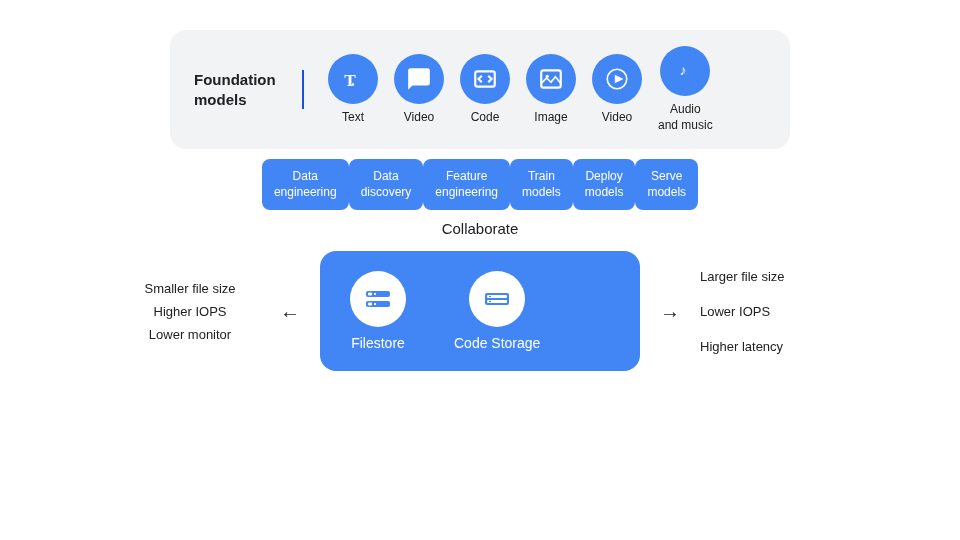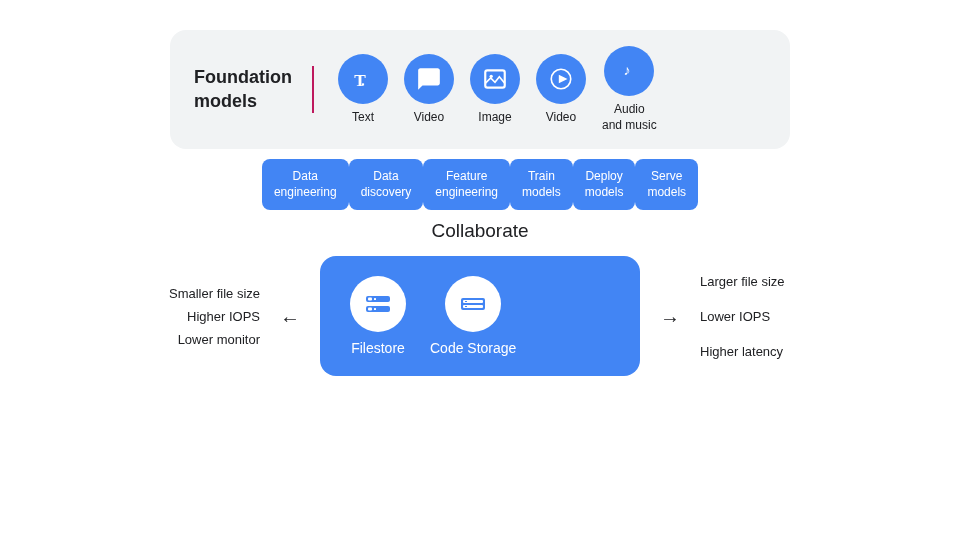--- a/index.html
+++ b/index.html
@@ -28,26 +28,26 @@
       align-items: center;
       background: #f1f3f4;
       border-radius: 16px;
       padding: 16px 24px;
       width: 620px;
       gap: 0;
       margin-top: 10px;
     }
 
     .foundation-title {
-      font-size: 18px;
+      font-size: 15px;
       font-weight: 600;
       color: #202124;
       min-width: 110px;
       padding-right: 20px;
-      border-right: 2px solid #be185d;
+      border-right: 2px solid #1d4ed8;
       line-height: 1.3;
     }
 
     .foundation-icons {
       display: flex;
       align-items: center;
       gap: 16px;
       padding-left: 24px;
     }
 
@@ -92,41 +92,41 @@
       padding: 10px 12px;
       font-size: 12px;
       font-weight: 500;
       text-align: center;
       line-height: 1.3;
       white-space: pre-line;
     }
 
     
     .collaborate-label {
-      font-size: 19px;
+      font-size: 15px;
       color: #202124;
       font-weight: 400;
     }
 
     
     .storage-section {
       display: flex;
       align-items: center;
       gap: 20px;
       width: 100%;
       justify-content: center;
       position: relative;
       margin-top: 4px;
     }
 
     .storage-left-labels {
       display: flex;
       flex-direction: column;
       gap: 8px;
-      text-align: right;
+      text-align: center;
       min-width: 140px;
     }
 
     .storage-right-labels {
       display: flex;
       flex-direction: column;
       gap: 20px;
       text-align: left;
       min-width: 140px;
     }
@@ -159,21 +159,21 @@
       font-size: 20px;
       color: #202124;
     }
 
     .storage-box {
       background: #4285f4;
       border-radius: 16px;
       padding: 20px 30px;
       display: flex;
       align-items: center;
-      gap: 24px;
+      gap: 48px;
       min-width: 320px;
     }
 
     .storage-item {
       display: flex;
       flex-direction: column;
       align-items: center;
       gap: 8px;
     }
 
@@ -220,20 +220,30 @@
 
       <div class="icon-item">
         <div class="icon-circle">
           <svg class="icon-svg" viewBox="0 0 24 24" fill="white">
             <path d="M20 2H4c-1.1 0-2 .9-2 2v18l4-4h14c1.1 0 2-.9 2-2V4c0-1.1-.9-2-2-2z"></path>
           </svg>
         </div>
         <span class="icon-label">Video</span>
       </div>
 
+      <div class="icon-item">
+        <div class="icon-circle">
+          <svg class="icon-svg" viewBox="0 0 24 24" fill="white">
+            <rect x="3" y="5" width="18" height="14" rx="2" fill="none" stroke="white" stroke-width="2"></rect>
+            <polyline points="9,9 6,12 9,15" stroke="white" stroke-width="2" fill="none"></polyline>
+            <polyline points="15,9 18,12 15,15" stroke="white" stroke-width="2" fill="none"></polyline>
+          </svg>
+        </div>
+        <span class="icon-label">Code</span>
+      </div>
 
       <div class="icon-item">
         <div class="icon-circle">
           <svg class="icon-svg" viewBox="0 0 24 24" fill="white">
             <rect x="3" y="4" width="18" height="16" rx="2" fill="none" stroke="white" stroke-width="2"></rect>
             <circle cx="8.5" cy="9.5" r="1.5" fill="white"></circle>
             <polyline points="3,16 8,11 12,15 16,10 21,16" stroke="white" stroke-width="1.5" fill="none"></polyline>
           </svg>
         </div>
         <span class="icon-label">Image</span>

